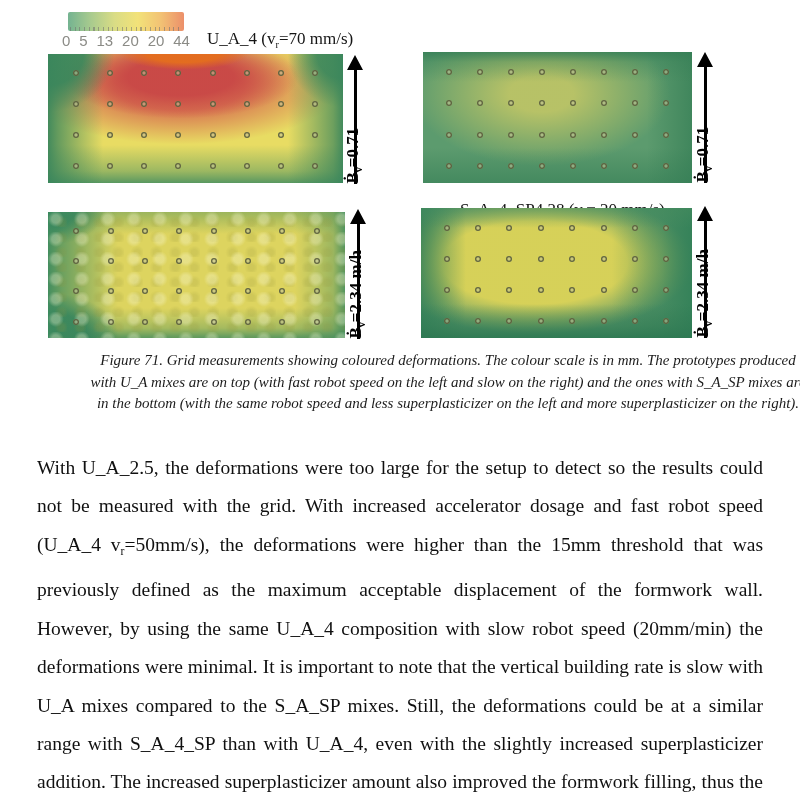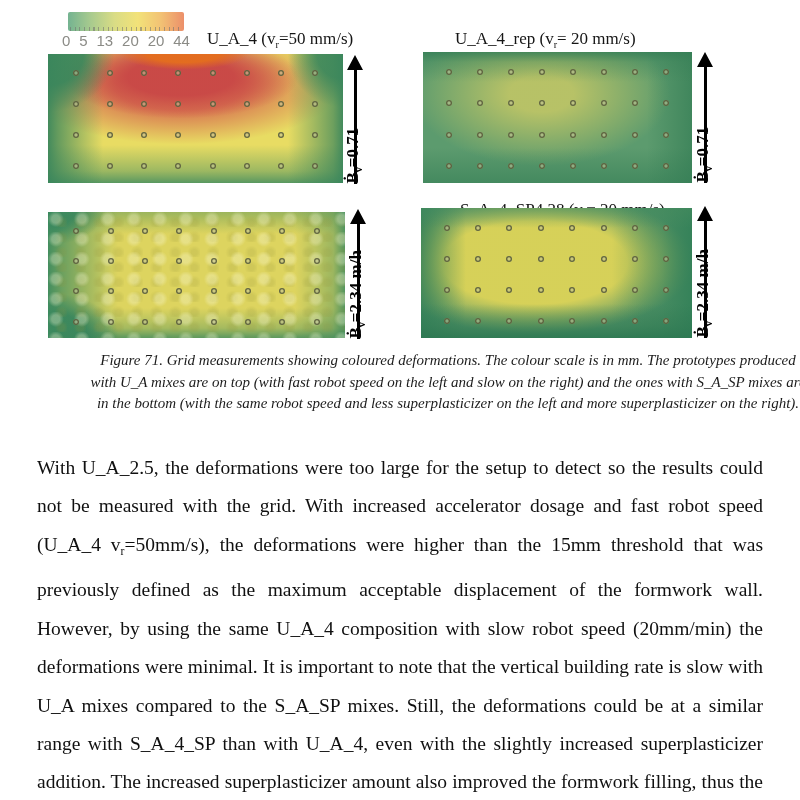--- a/index.html
+++ b/index.html
@@ -93,22 +93,21 @@
   <div id="colorbar" style="background: linear-gradient(90deg, rgb(116, 179, 145), rgb(169, 203, 142), rgb(217, 220, 133), rgb(242, 226, 121), rgb(242, 194, 116), rgb(236, 143, 106));"></div>
   <div id="colorbar-ticks">
       <span>0</span>
       <span>5</span>
       <span>13</span>
       <span>20</span>
       <span>20</span>
       <span>44</span>
     </div>
 
-  <div class="panel-title" id="title1"><span>U_A_4 (v</span><span class="sub">r</span><span>=50 mm/s)</span></div>
-  <div class="panel-title" id="title2"><span>U_A_4_rep (v</span><span class="sub">r</span><span>= 20 mm/s)</span></div>
+  <div class="panel-title" id="title1"><span>U_A_4 (v</span><span class="sub">r</span><span>=70 mm/s)</span></div>
   <div class="panel-title" id="title4"><span>S_A_4_SP4.28 (v</span><span class="sub">r</span><span>= 20 mm/s)</span></div>
 
   <div class="panel" id="p1">
       <i class="dot" style="left: 25.025px; top: 16.35px;"></i>
       <i class="dot" style="left: 59.1607px; top: 16.35px;"></i>
       <i class="dot" style="left: 93.2964px; top: 16.35px;"></i>
       <i class="dot" style="left: 127.432px; top: 16.35px;"></i>
       <i class="dot" style="left: 161.568px; top: 16.35px;"></i>
       <i class="dot" style="left: 195.704px; top: 16.35px;"></i>
       <i class="dot" style="left: 229.839px; top: 16.35px;"></i>

